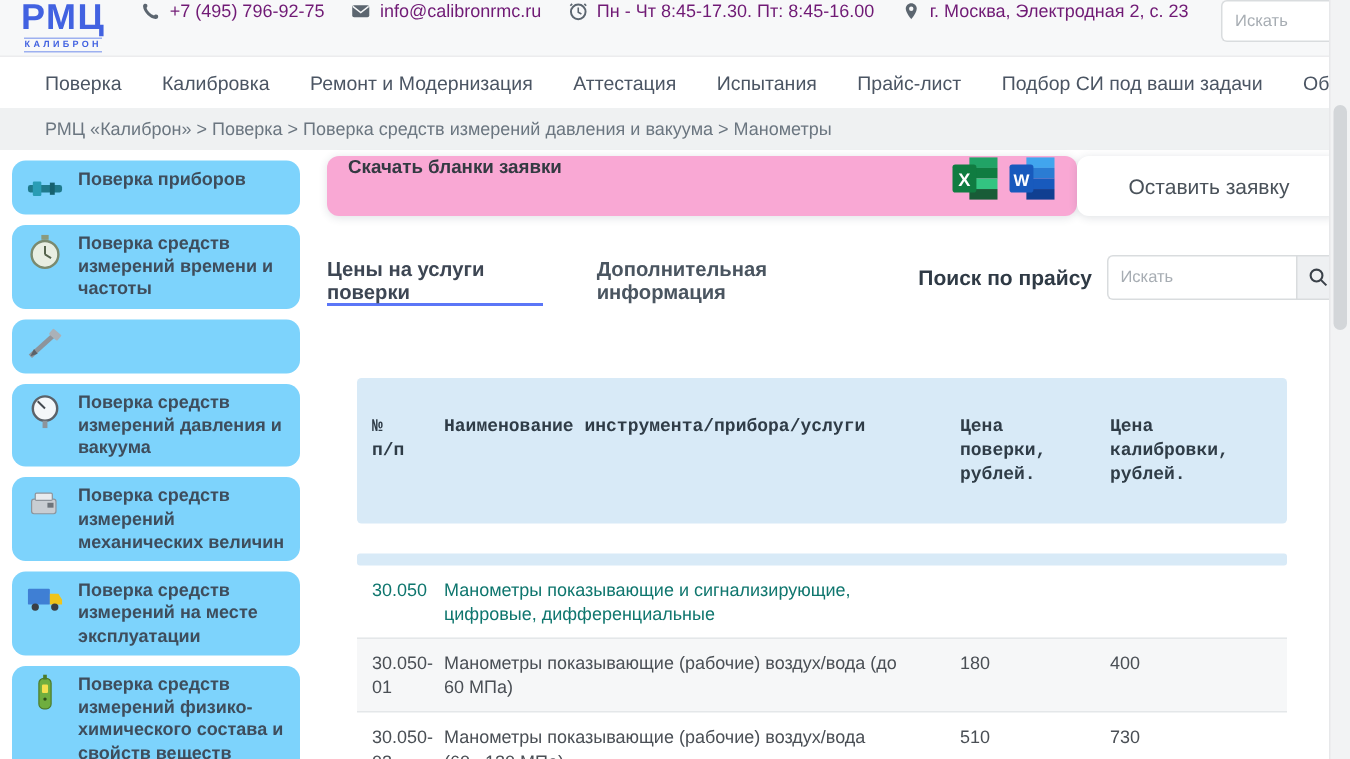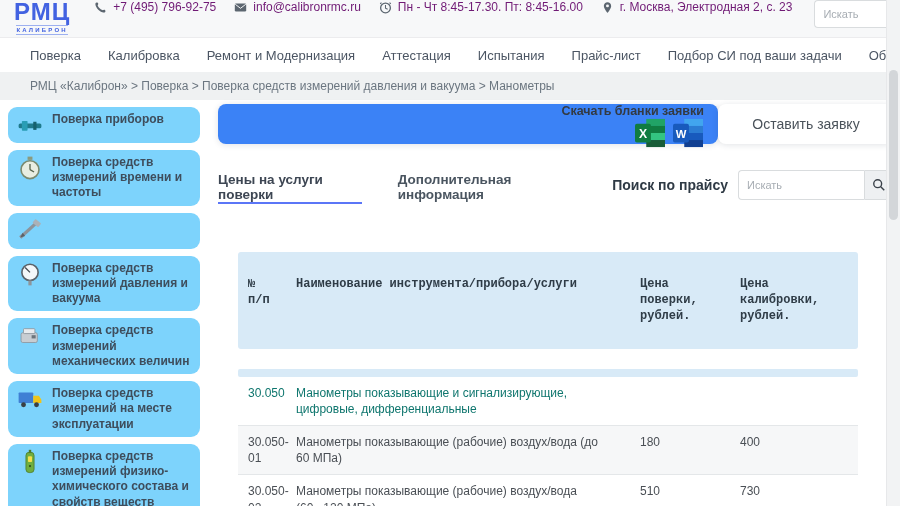--- a/index.html
+++ b/index.html
@@ -31,22 +31,22 @@
   
   .content { display:flex; align-items:flex-start; }
   .sidebar { width:200px; flex:0 0 200px; padding:7px 0 0 8px; }
   .side-item { background:#7dd3fc; border-radius:9px; padding:5px 9px; margin-bottom:7px;
                display:flex; align-items:flex-start; gap:9px; cursor:pointer; }
   .side-item .s-icon { width:26px; height:26px; flex:0 0 26px; }
   .side-item .s-label { font-size:12px; font-weight:700; color:#3e4d5c; line-height:1.27; }
 
   .main { flex:1; padding:4px 16px 0 18px; }
   .dl-row { display:flex; justify-content:space-between; align-items:stretch; }
-  .dl-card { width:500px; height:40px; background:#3b82f6; border-radius:8px;
-             box-shadow:0 1px 6px rgba(40,60,80,.14); display:flex; align-items:flex-end; padding:0 14px;flex-direction:column; }
+  .dl-card { width:500px; height:40px; background:#f9a8d4; border-radius:8px;
+             box-shadow:0 1px 6px rgba(40,60,80,.14); display:flex; align-items:flex-start; padding:0 14px; }
   .dl-label { font-size:12.5px; font-weight:700; color:#333a42; }
   .dl-icons { margin-left:auto; display:flex; gap:6px; }
   .file-icon { width:32px; height:30px; cursor:pointer; }
   .request-btn { width:176px; height:40px; background:#fff; border:none; border-radius:8px;
                  box-shadow:0 1px 6px rgba(40,60,80,.14); font-size:14px; color:#4a525a;
                  font-family:inherit; cursor:pointer; }
 
   .tabs-row { margin-top:26px; display:flex; align-items:center; }
   .tab { font-size:13.5px; font-weight:700; color:#4a5560; padding-bottom:0; margin-right:36px;
          cursor:pointer; border-bottom:2px solid transparent; }

